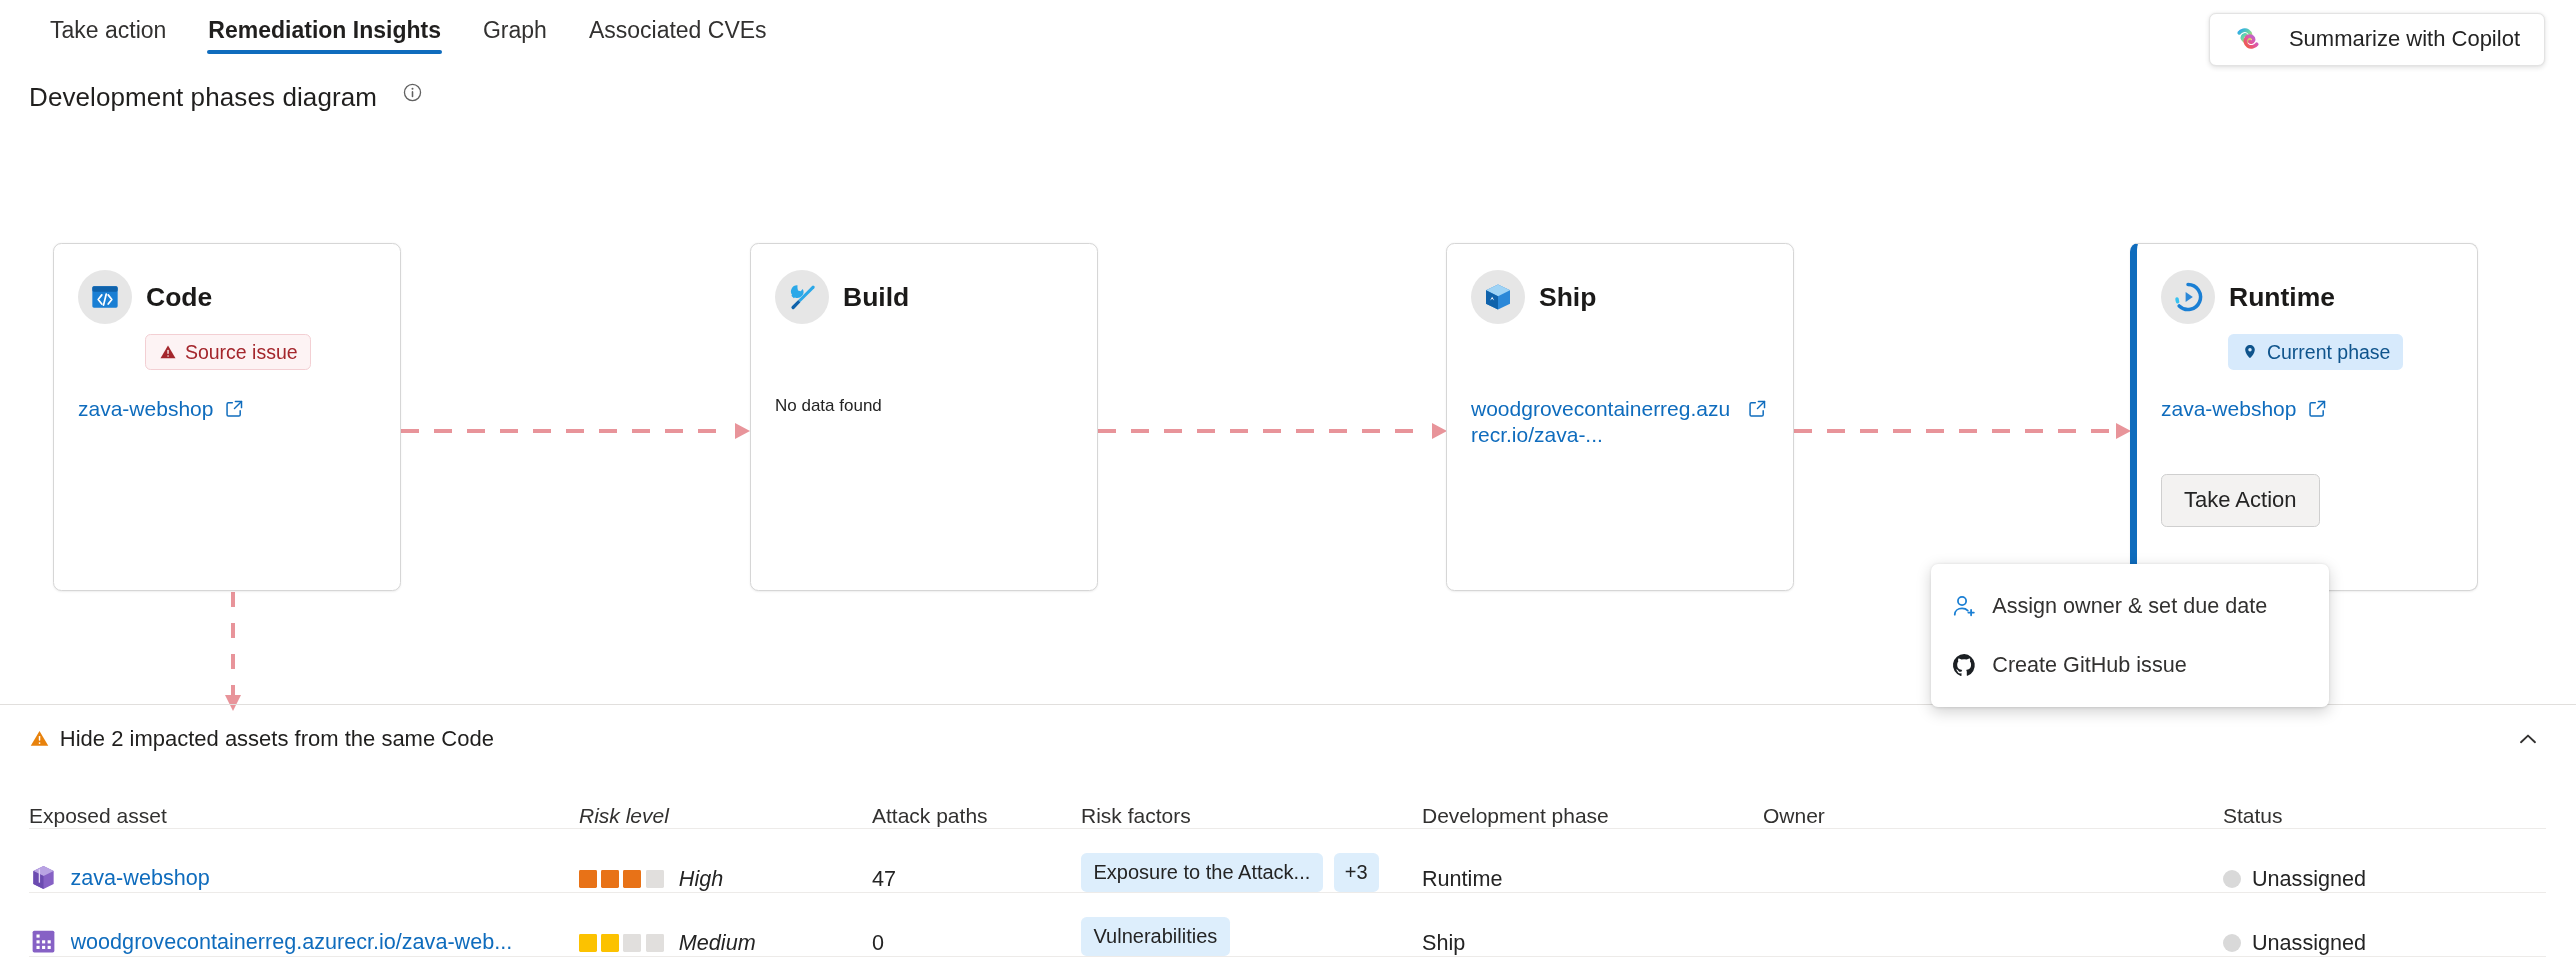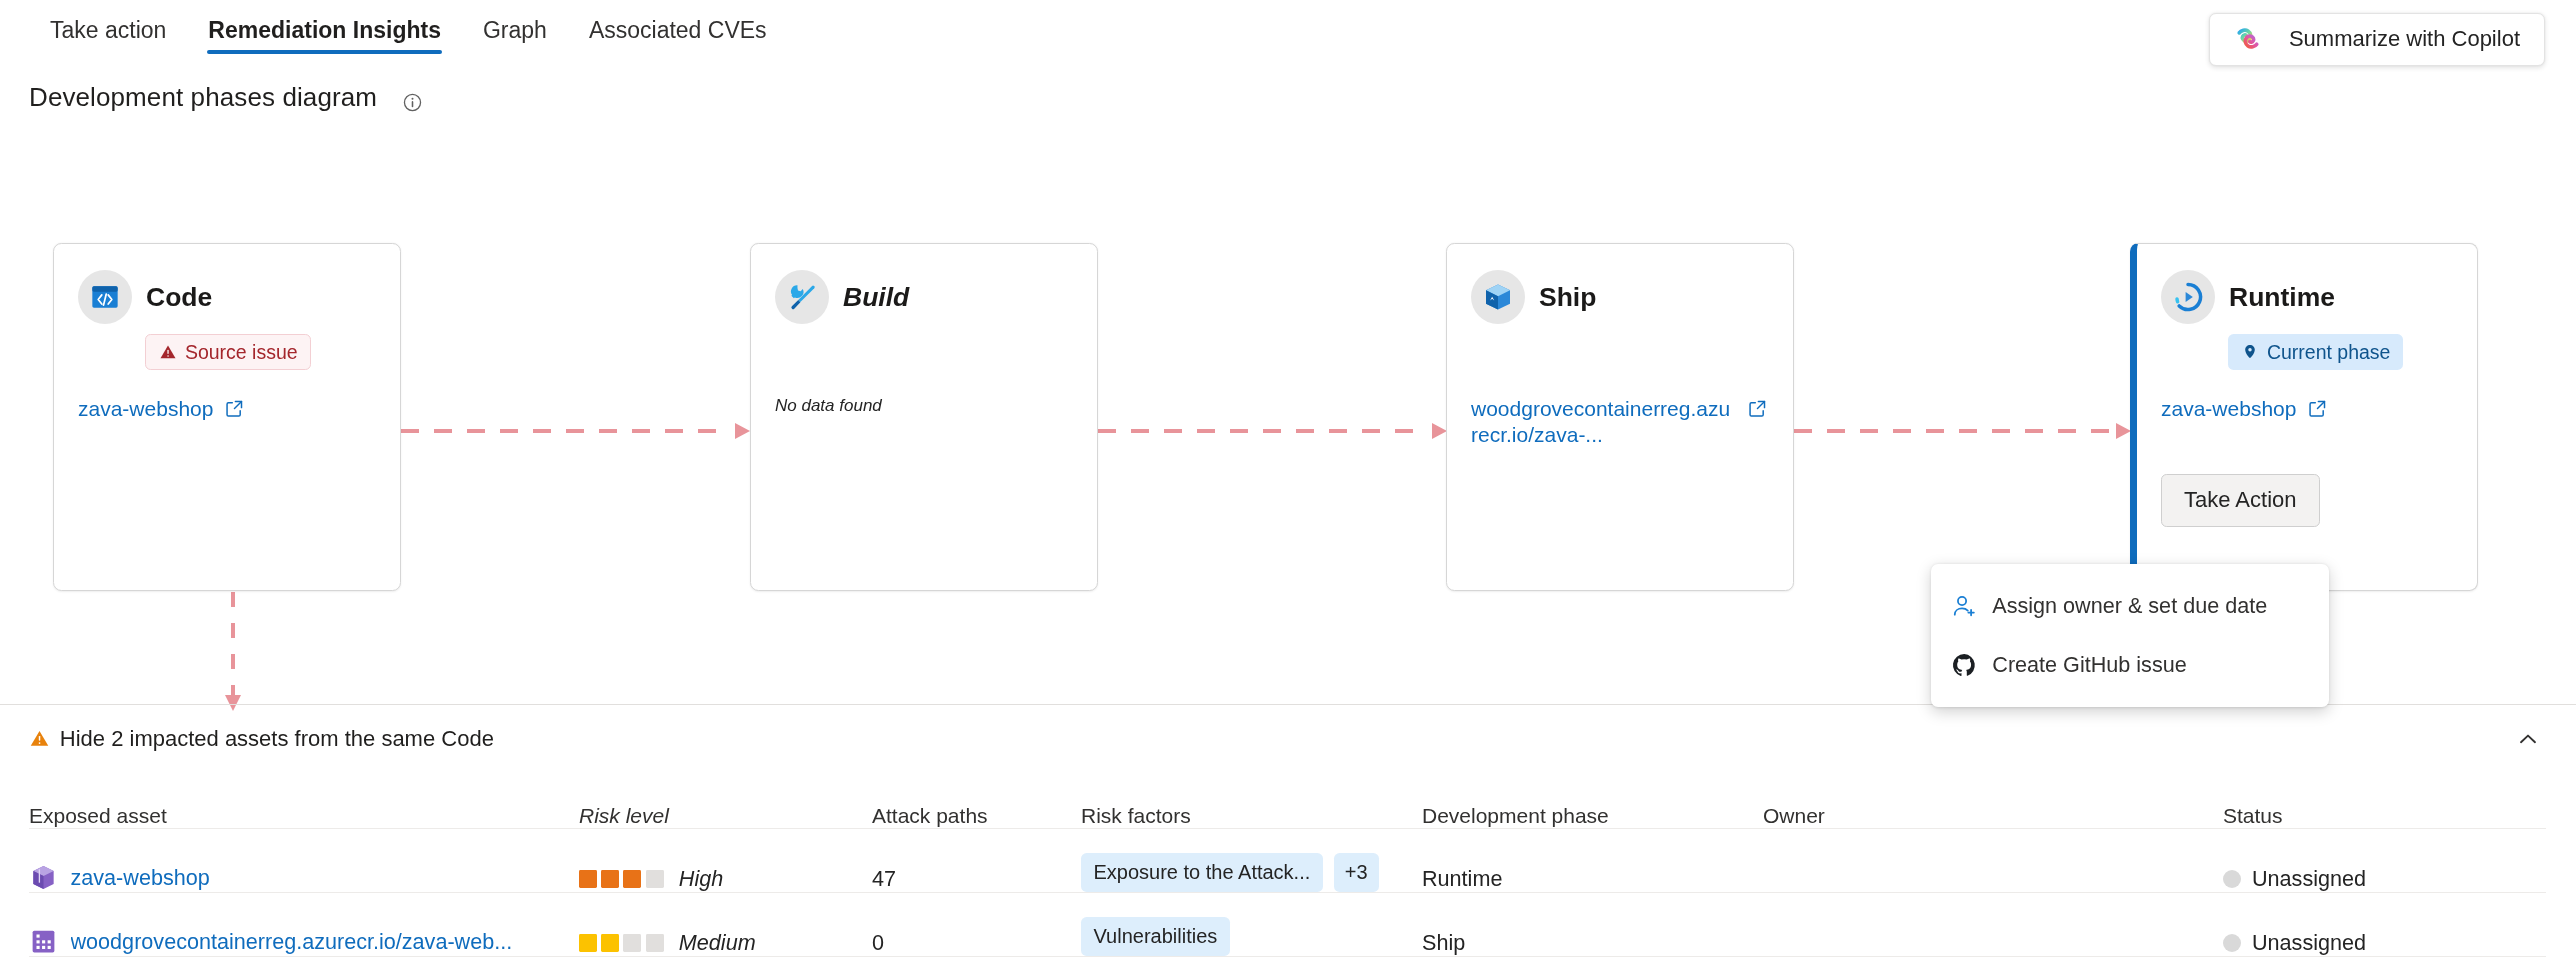--- a/index.html
+++ b/index.html
@@ -35,21 +35,21 @@
     height: 53px; padding: 0 24px;
     background: #ffffff; border: 0.7px solid #e3e3e3; border-radius: 7px;
     box-shadow: 0 1.4px 4.9px rgba(0,0,0,0.11), 0 0 2.1px rgba(0,0,0,0.06);
     font-size: 22px; color: #242424; cursor: pointer; white-space: nowrap;
   }
   .copilot-glyph { width: 28px; height: 28px; display:block; }
 
   
   .section-title {
     position: absolute; left: 29px; top: 82px;
-    display: flex; align-items: flex-end; gap: 25px;
+    display: flex; align-items: flex-start; gap: 25px;
     font-size: 26px; color: #201f1e; letter-spacing: 0.1px;
   }
   .info-icon { width: 21px; height: 21px; display:block; }
 
   
   .diagram { position: absolute; left: 0; top: 230px; width: 2576px; height: 467px; }
   .phase-card {
     position: absolute; top: 12.5px; width: 348px; height: 348px;
     background: #fff; border: 0.7px solid #d6d6d6; border-radius: 8.4px;
     box-shadow: 0 0.7px 2.1px rgba(0,0,0,0.07);
@@ -261,21 +261,21 @@
       <div class="card-link">
         <span class="ltext">zava-webshop</span>
         <svg class="ext-icon" viewBox="0 0 24 24">
           <path d="M13 4h7v7" fill="none" stroke="#0f6cbd" stroke-width="1.7" stroke-linecap="round" stroke-linejoin="round"></path>
           <path d="M20 4 12 12" fill="none" stroke="#0f6cbd" stroke-width="1.7" stroke-linecap="round"></path>
           <path d="M18.5 14.5V19a1.5 1.5 0 0 1-1.5 1.5H5A1.5 1.5 0 0 1 3.5 19V7A1.5 1.5 0 0 1 5 5.5h4.5" fill="none" stroke="#0f6cbd" stroke-width="1.7" stroke-linecap="round" stroke-linejoin="round"></path>
         </svg>
       </div>
     </div>
 
-    <div class="phase-card" style="left:750px;font-style:italic;">
+    <div class="phase-card" style="left:750px;">
       <div class="card-head">
         <div class="card-avatar">
           <svg viewBox="0 0 24 24">
             <path d="M19.6 3.8 9.2 14.2l1.6 1.6L21.2 5.4a1 1 0 0 0 0-1.4l-0.2-0.2a1 1 0 0 0-1.4 0z" fill="#2ba8e8"></path>
             <path d="M9.2 14.2 4.4 19a1.2 1.2 0 0 0 0 1.7l0.1 0.1a1.2 1.2 0 0 0 1.7 0l4.6-4.8z" fill="#0f62ab"></path>
             <path d="M8.6 3.2a4.6 4.6 0 0 0-4 7.3L4 11.1l1.9 1.9 0.7-0.7a4.6 4.6 0 0 0 6-6.3L11 7.6 9 7.2 8.6 5.2z" fill="#2ba8e8"></path>
             <path d="M6.6 12.2 18 20.4a1.5 1.5 0 0 0 2.1-2.1L12.3 7.4z" fill="#1a7fd4" opacity="0.0"></path>
             <path d="M7.4 12.9 17.9 20.5a1.4 1.4 0 0 0 1.9-1.9L12 8.4z" fill="#0f62ab" opacity="0"></path>
             <path d="M5.0 13.3 15.6 20.8a1.3 1.3 0 0 0 1.8-1.8L9.8 8.5z" fill="#1a7fd4" opacity="0"></path>
           </svg>

